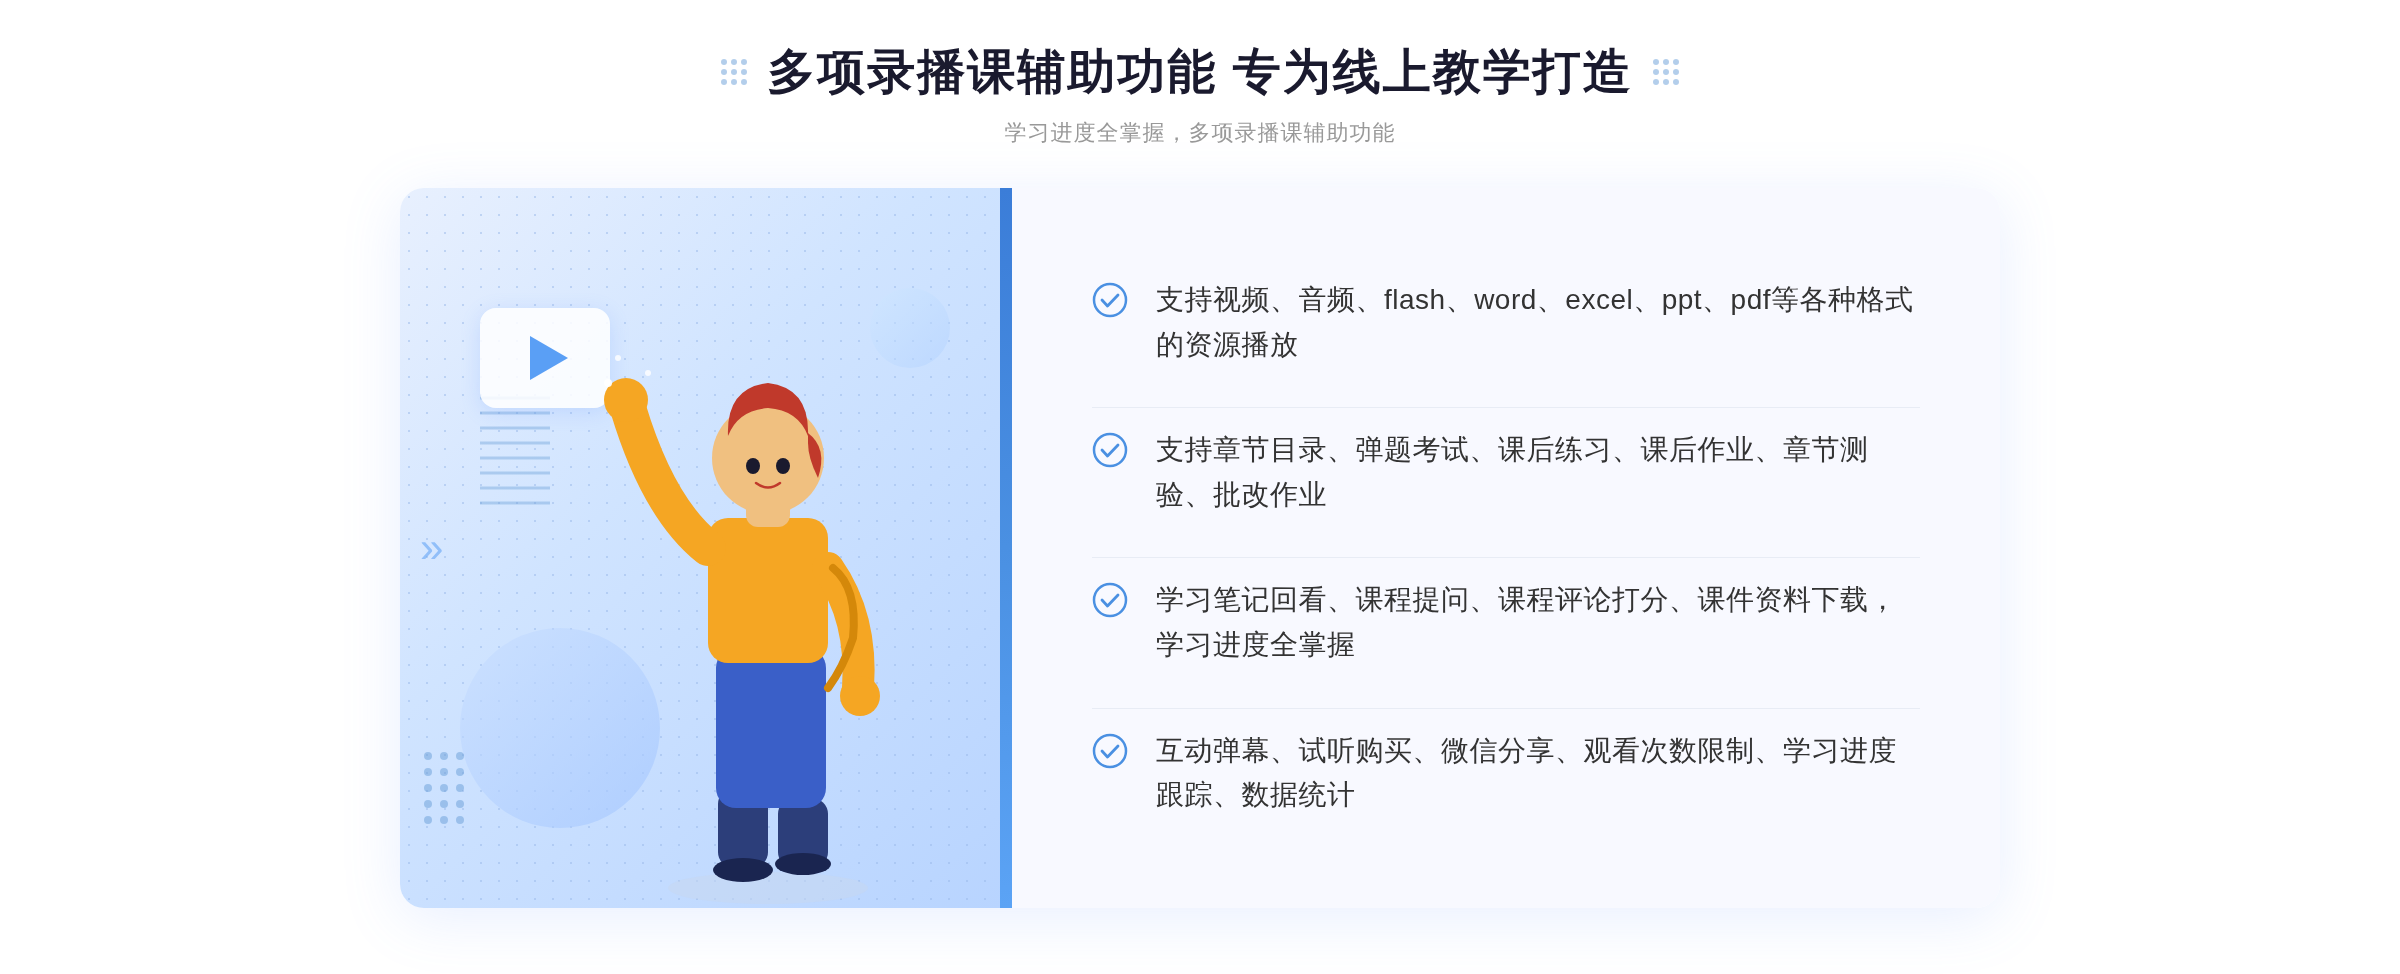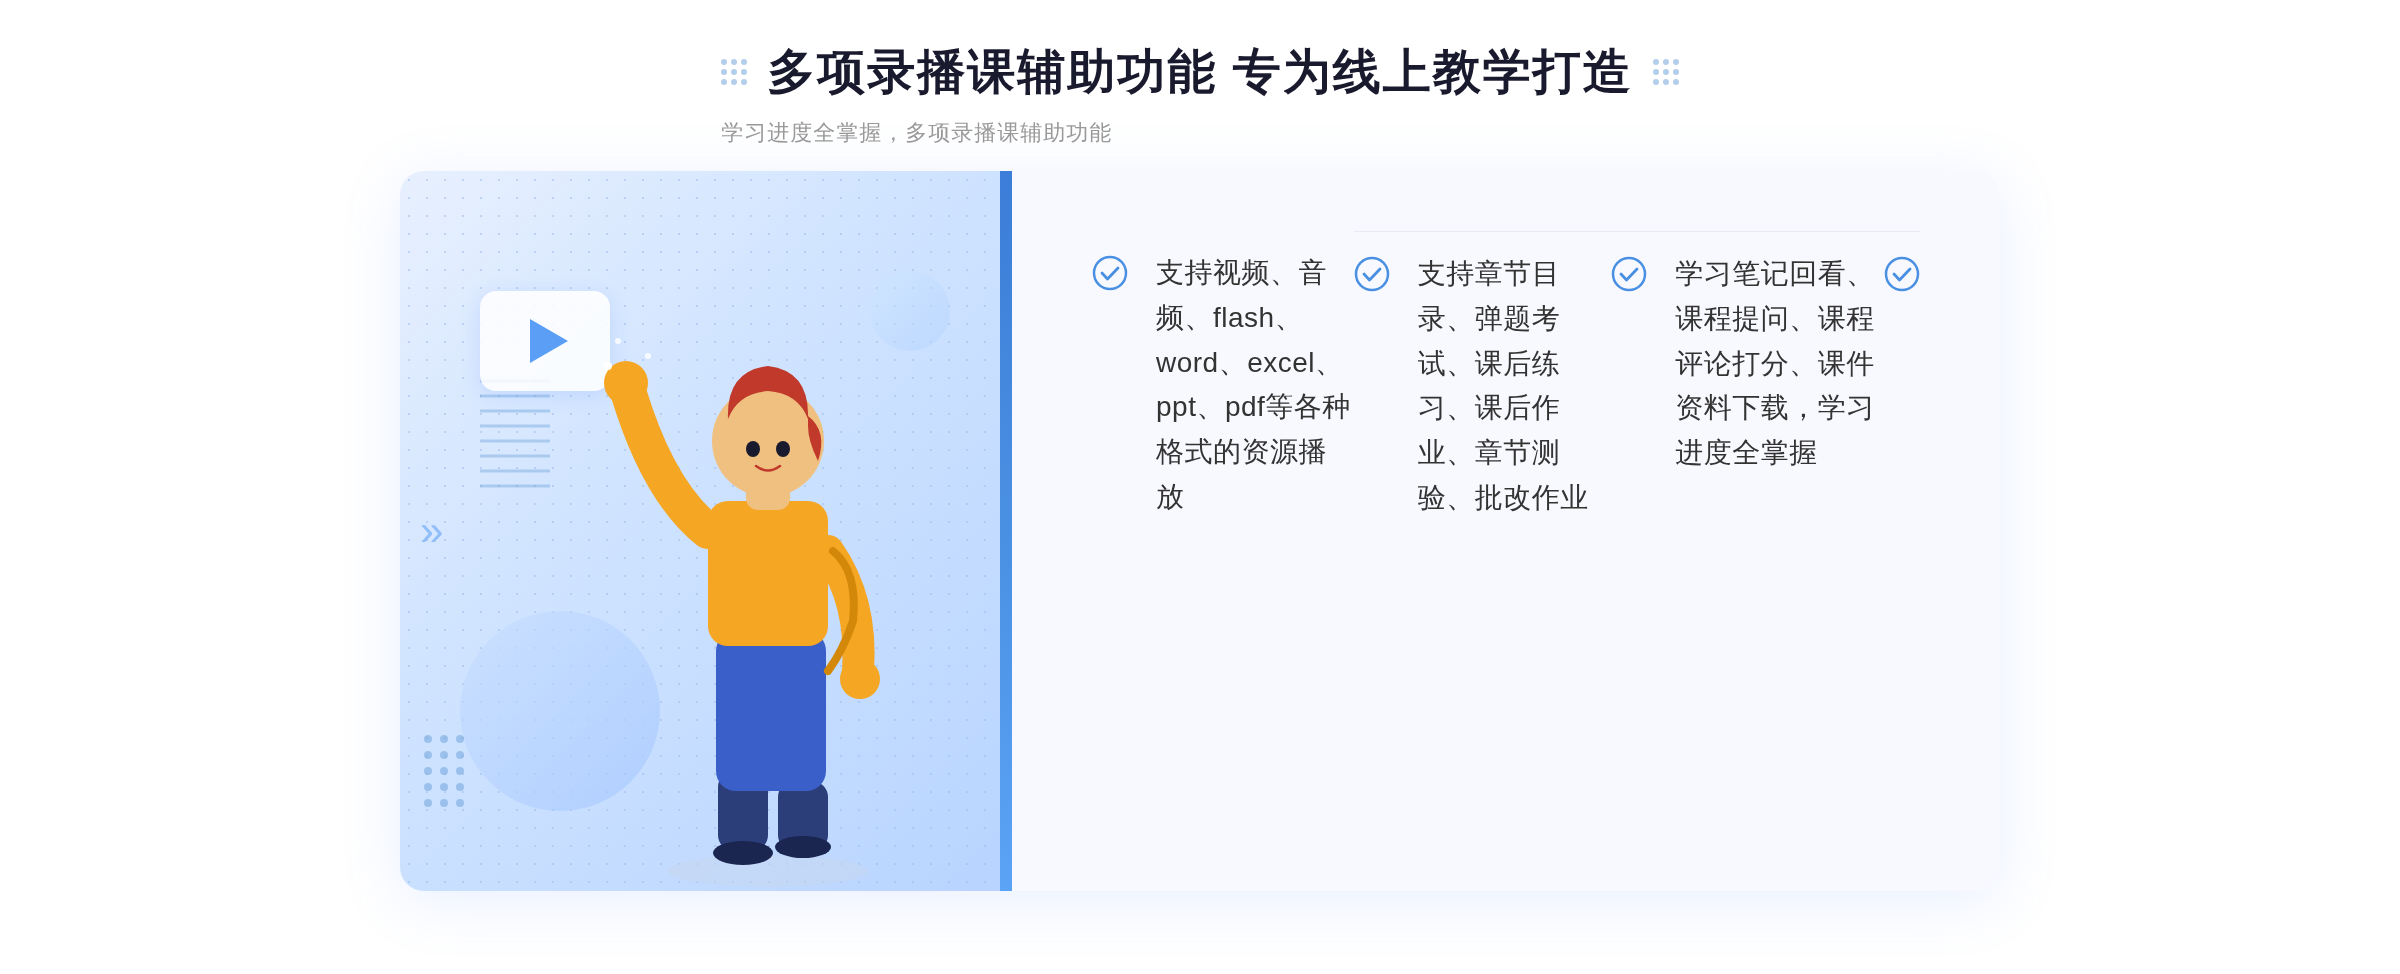--- a/index.html
+++ b/index.html
@@ -25,21 +25,22 @@
       width: 100%;
       display: flex;
       flex-direction: column;
       align-items: center;
     }
 
     
     .header-section {
       display: flex;
       flex-direction: column;
-      margin-bottom: 23px;
+      align-items: center;
+      margin-bottom: 40px;
       position: relative;
     }
 
     .title-row {
       display: flex;
       align-items: center;
       gap: 20px;
     }
 
     .main-title {
@@ -156,21 +157,21 @@
       border-radius: 0;
     }
 
     
     .features-area {
       flex: 1;
       background: #f8f9ff;
       border-radius: 0 24px 24px 0;
       padding: 60px 80px;
       display: flex;
-      flex-direction: row;
+      flex-direction: column;
       justify-content: space-around;
     }
 
     .feature-item {
       display: flex;
       align-items: flex-start;
       gap: 28px;
       padding: 20px 0;
     }
 
@@ -376,18 +377,19 @@
         <span class="feature-text">学习笔记回看、课程提问、课程评论打分、课件资料下载，学习进度全掌握</span>
       </div>
 
       <div class="feature-item">
         <span class="check-icon">
           <svg viewBox="0 0 36 36" fill="none" xmlns="http://www.w3.org/2000/svg">
             <circle cx="18" cy="18" r="16" stroke="#4a90e2" stroke-width="2.5"></circle>
             <path d="M 10 18 L 15.5 24 L 26 13" stroke="#4a90e2" stroke-width="2.8" stroke-linecap="round" stroke-linejoin="round"></path>
           </svg>
         </span>
+        <span class="feature-text">互动弹幕、试听购买、微信分享、观看次数限制、学习进度跟踪、数据统计</span>
       </div>
 
     </div>
   </div>
 
 </div>
 
 </body></html>

